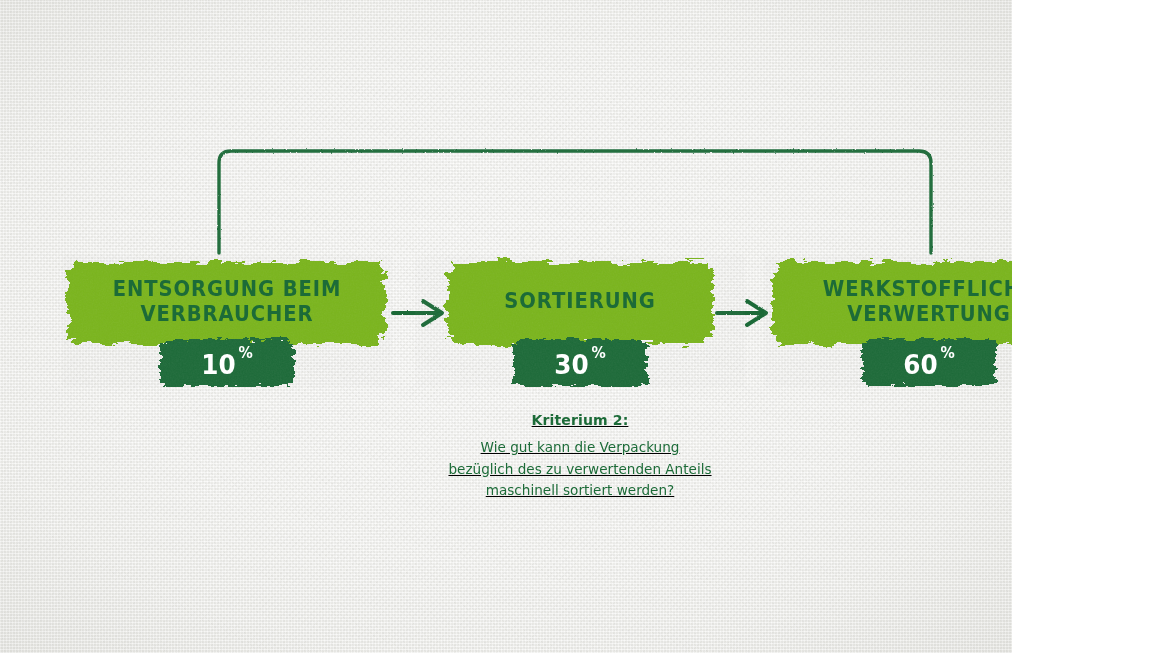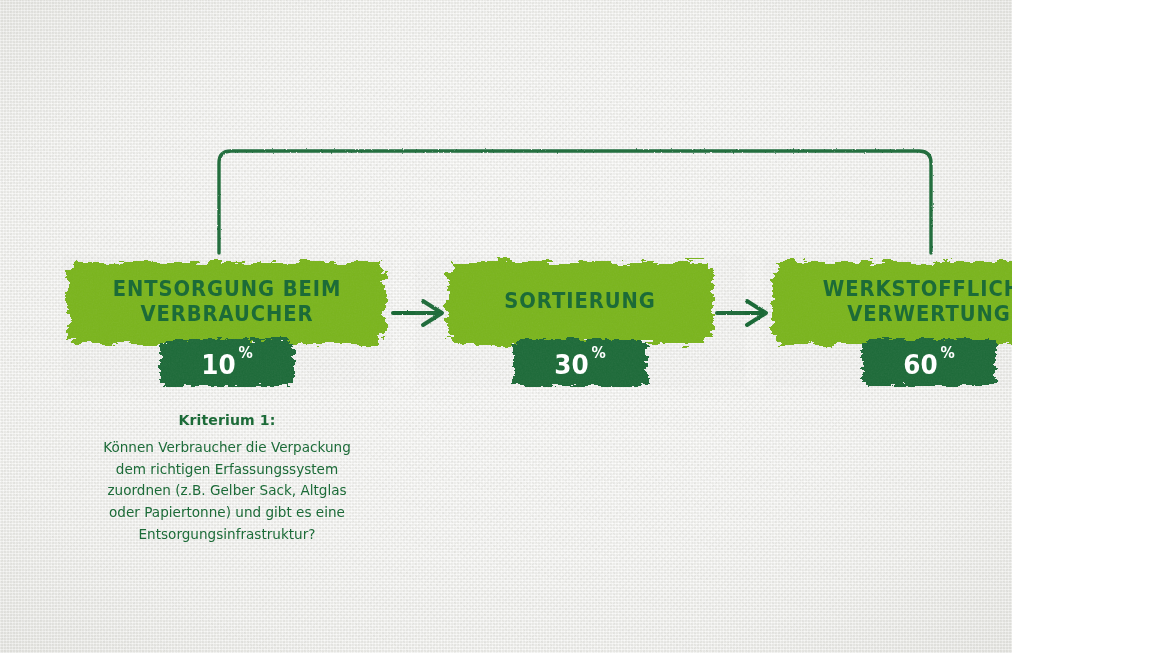--- a/index.html
+++ b/index.html
@@ -199,28 +199,20 @@
           </g>
           <rect x="0" y="0" width="330" height="132" filter="url(#grainA)" opacity="0.5"></rect>
         </svg>
         <div class="banner-title">ENTSORGUNG BEIM
 VERBRAUCHER</div>
         <div class="banner-pct">
           <span>10</span>
           <span class="pct-sign">%</span>
         </div>
       </div>
-      <div class="criterion">
-        <div class="criterion-title">Kriterium 1:</div>
-        <div class="criterion-body">Können Verbraucher die Verpackung
-dem richtigen Erfassungssystem
-zuordnen (z.B. Gelber Sack, Altglas
-oder Papiertonne) und gibt es eine
-Entsorgungsinfrastruktur?</div>
-      </div>
     </div>
 
     <div class="column col-2">
       <div class="banner-wrap">
         <svg class="banner-svg" width="330" height="132" viewBox="0 0 330 132" aria-hidden="true">
           <defs>
             <filter id="brushA2" x="-12%" y="-22%" width="124%" height="144%">
               <feTurbulence type="fractalNoise" baseFrequency="0.05 0.17" numOctaves="4" seed="29" result="nz"></feTurbulence>
               <feDisplacementMap in="SourceGraphic" in2="nz" scale="14" xChannelSelector="R" yChannelSelector="G"></feDisplacementMap>
             </filter>
@@ -244,20 +236,26 @@
             <rect x="98" y="88" width="134" height="40" fill="#1c6b38"></rect>
             <rect x="104" y="84" width="122" height="47" fill="#1c6b38"></rect>
           </g>
           <rect x="0" y="0" width="330" height="132" filter="url(#grainB)" opacity="0.5"></rect>
         </svg>
         <div class="banner-title">SORTIERUNG</div>
         <div class="banner-pct">
           <span>30</span>
           <span class="pct-sign">%</span>
         </div>
+      </div>
+      <div class="criterion">
+        <div class="criterion-title">Kriterium 2:</div>
+        <div class="criterion-body">Wie gut kann die Verpackung
+bezüglich des zu verwertenden Anteils
+maschinell sortiert werden?</div>
       </div>
     </div>
 
     <div class="column col-3">
       <div class="banner-wrap">
         <svg class="banner-svg" width="330" height="132" viewBox="0 0 330 132" aria-hidden="true">
           <defs>
             <filter id="brushA3" x="-12%" y="-22%" width="124%" height="144%">
               <feTurbulence type="fractalNoise" baseFrequency="0.052 0.15" numOctaves="4" seed="71" result="nz"></feTurbulence>
               <feDisplacementMap in="SourceGraphic" in2="nz" scale="13" xChannelSelector="R" yChannelSelector="G"></feDisplacementMap>

